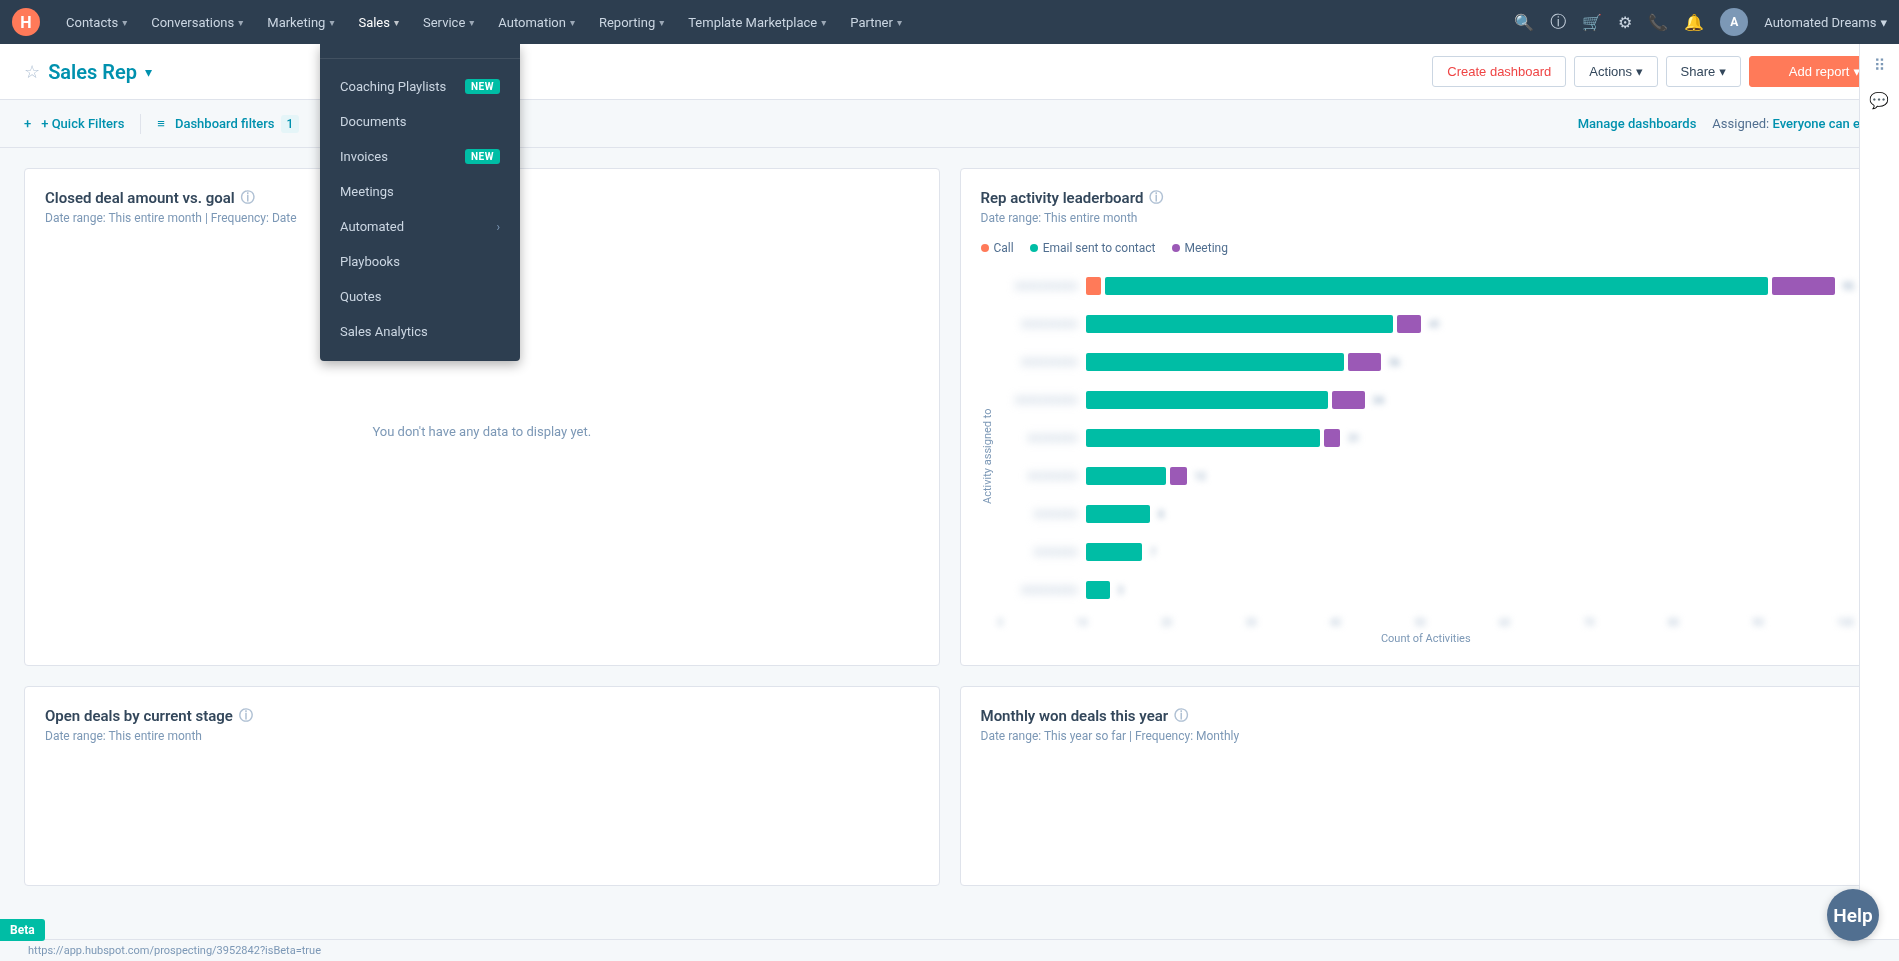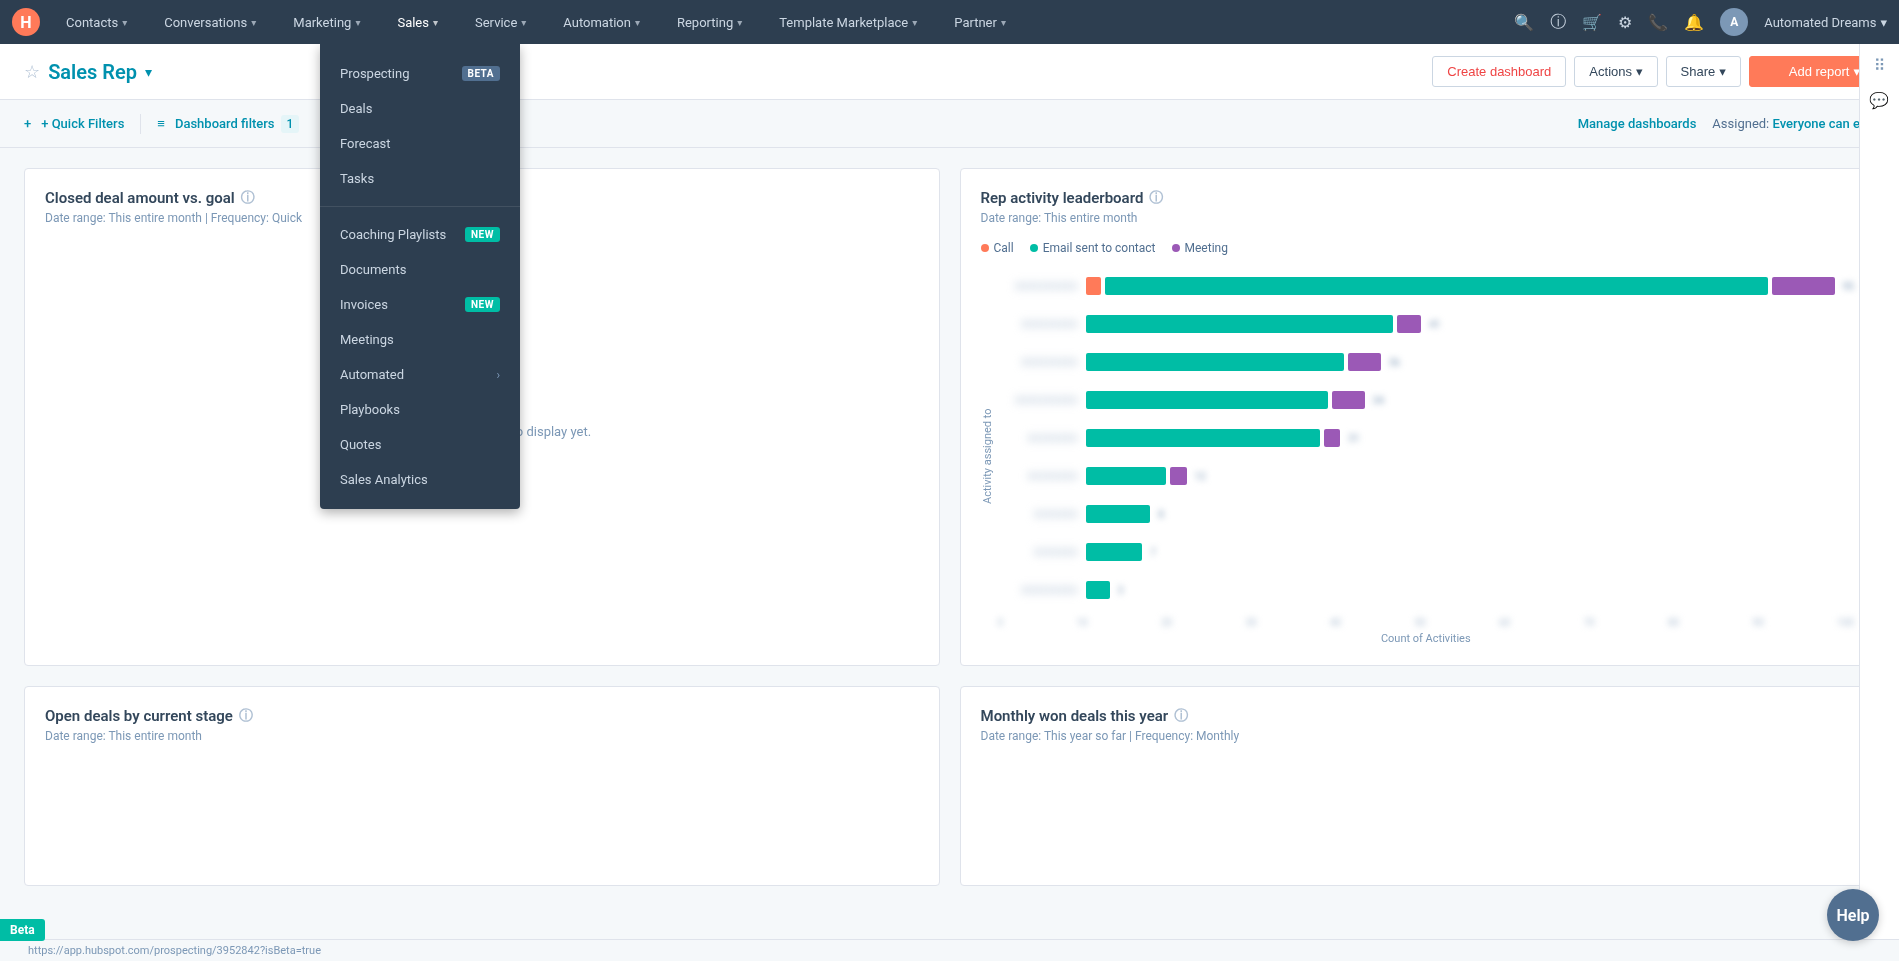--- a/index.html
+++ b/index.html
@@ -17,21 +17,21 @@
     }
     .top-nav .logo {
       width: 28px; height: 28px;
       background: #ff7a59;
       border-radius: 50%;
       display: flex; align-items: center; justify-content: center;
       margin-right: 16px;
       flex-shrink: 0;
     }
     .logo-inner { color: #fff; font-size: 16px; font-weight: bold; }
-    .nav-items { display: flex; align-items: flex-start; flex: 1; gap: 17px; }
+    .nav-items { display: flex; align-items: flex-start; flex: 1; gap: 4px; }
     .nav-item {
       color: #cbd6e2;
       font-size: 13px;
       padding: 6px 10px;
       cursor: pointer;
       display: flex; align-items: center; gap: 4px;
       border-radius: 3px;
       white-space: nowrap;
     }
     .nav-item.active { color: #fff; }
@@ -183,21 +183,21 @@
       z-index: 500;
     }
 
     
     .help-btn {
       position: fixed;
       bottom: 20px;
       right: 20px;
       background: #516f90;
       color: #fff;
-      font-size: 16px;
+      font-size: 19px;
       font-weight: 600;
       width: 52px; height: 52px;
       border-radius: 50%;
       display: flex; align-items: center; justify-content: center;
       cursor: pointer;
       z-index: 500;
       box-shadow: 0 2px 8px rgba(0,0,0,0.2);
     }
 
     
@@ -285,35 +285,20 @@
     <span class="nav-icon">🔔</span>
     <div class="user-avatar">A</div>
     <span class="account-name">
       <span>Automated Dreams</span>
       <span>▾</span>
     </span>
   </div>
 </nav>
 
 <div class="dropdown-menu">
-  <div class="dropdown-section">
-    <div class="dropdown-item">
-      <span>Prospecting</span>
-      <span class="badge badge-beta">BETA</span>
-    </div>
-    <div class="dropdown-item">
-      <span>Deals</span>
-    </div>
-    <div class="dropdown-item">
-      <span>Forecast</span>
-    </div>
-    <div class="dropdown-item">
-      <span>Tasks</span>
-    </div>
-  </div>
   <div class="dropdown-divider"></div>
   <div class="dropdown-section">
     <div class="dropdown-item">
       <span>Coaching Playlists</span>
       <span class="badge badge-new">NEW</span>
     </div>
     <div class="dropdown-item">
       <span>Documents</span>
     </div>
     <div class="dropdown-item">
@@ -386,21 +371,21 @@
   <div class="dashboard-grid">
 
     <div class="card">
       <div class="card-title">
         <span>Closed deal amount vs. goal</span>
         <span class="info-icon">ⓘ</span>
       </div>
       <div class="card-subtitle">
         <span>Date range: This entire month</span>
         <span> | </span>
-        <span>Frequency: Quick</span>
+        <span>Frequency: Date</span>
       </div>
       <div class="empty-state">
         <span>You don't have any data to display yet.</span>
       </div>
     </div>
 
     <div class="card">
       <div class="card-title">
         <span>Rep activity leaderboard</span>
         <span class="info-icon">ⓘ</span>

